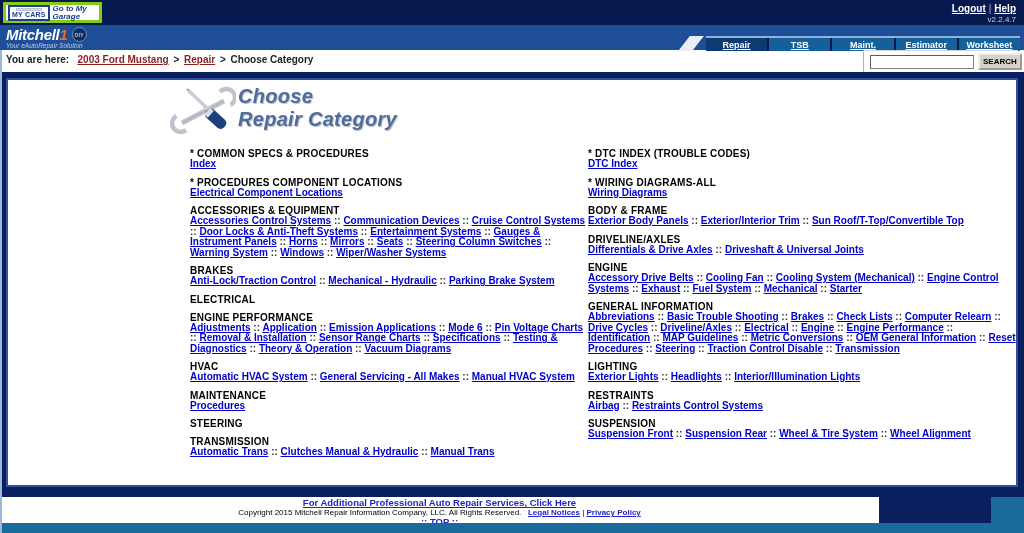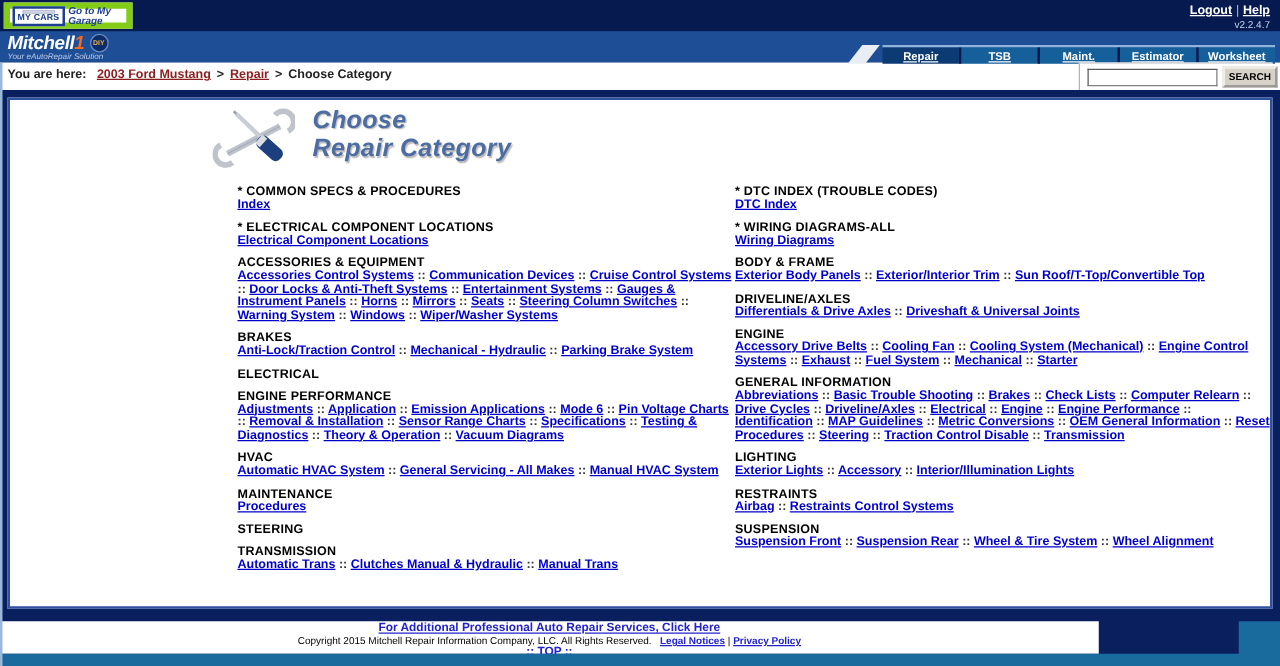--- a/index.html
+++ b/index.html
@@ -5,21 +5,21 @@
   * { box-sizing: border-box; }
   html,body { margin:0; padding:0; }
   body {
     width:1024px; height:533px; position:relative; overflow:hidden;
     background:#0a1f5e; font-family:"Liberation Sans", sans-serif;
   }
   
   .topbar { position:absolute; top:0; left:0; right:0; height:25px; background:#071a50; }
   .mycars-btn {
     position:absolute; left:3px; top:2px; height:21px; background:#fff;
-    border:5px solid #84cc16; display:flex; align-items:center; gap:3px; padding:1px 4px 1px 2px;
+    border:3px solid #84cc16; display:flex; align-items:center; gap:3px; padding:1px 4px 1px 2px;
     cursor:pointer;
   }
   .plate { border:2px solid #1d3f8f; background:#fff; padding:0 2px 1px 2px; text-align:center; }
   .plate-topline { height:3px; width:26px; background:#d9dee8; border:1px solid #b9c2d4; margin:1px auto 0 auto; }
   .plate-text { font-size:7px; font-weight:bold; color:#1d3f8f; line-height:7px; letter-spacing:0.2px; }
   .goto-text { font-style:italic; font-weight:bold; color:#1d3f8f; font-size:8px; line-height:8px; width:42px; }
   .top-right { position:absolute; right:8px; top:3px; text-align:right; }
   .top-links { font-size:10px; font-weight:bold; color:#fff; }
   .top-links a { color:#fff; text-decoration:underline; cursor:pointer; }
   .top-divider { color:#aebadb; padding:0 3px; font-weight:normal; }
@@ -71,21 +71,21 @@
     height:17px; background:#d6d2ca; border:2px outset #f0eee8; font-size:8px; font-weight:bold;
     color:#000; padding:0 3px; cursor:pointer; font-family:"Liberation Sans",sans-serif;
   }
   .left-edge { position:absolute; left:0; top:50px; bottom:0; width:2px; background:#9ab7dc; z-index:9; }
 
   
   .contentbox {
     position:absolute; left:6px; right:6px; top:78px; height:409px; background:#fff;
     border:2px solid #3050a0; overflow:hidden;
   }
-  .banner { margin:5px 0 8px 162px; display:flex; align-items:flex-start; gap:14px; height:55px; }
+  .banner { margin:5px 0 8px 162px; display:flex; align-items:flex-start; gap:2px; height:55px; }
   .banner-text {
     font-style:italic; font-weight:bold; color:#4c6ca2; font-size:20px; line-height:23px;
     text-shadow:1px 1px 1px #b9b9b9; letter-spacing:0.3px;
   }
   .columns { display:flex; padding-left:100px;justify-content:flex-end; }
   .col-left { width:398px; flex:0 0 398px; }
   .col-right { width:428px; flex:0 0 428px; }
   .section { margin-bottom:7px; }
   .section-title { font-size:10px; font-weight:bold; color:#000; line-height:11px; letter-spacing:0.2px; }
   .section-links { font-size:10px; font-weight:bold; line-height:10.5px; }
@@ -183,21 +183,21 @@
       <div>Repair Category</div>
     </div>
   </div>
   <div class="columns">
     <div class="col-left" id="col-left">
         <div class="section">
           <div class="section-title">* COMMON SPECS &amp; PROCEDURES</div>
           <div class="section-links"><a>Index</a></div>
         </div>
         <div class="section">
-          <div class="section-title">* ELECTRICAL COMPONENT LOCATIONS</div>
+          <div class="section-title">* PROCEDURES COMPONENT LOCATIONS</div>
           <div class="section-links"><a>Electrical Component Locations</a></div>
         </div>
         <div class="section">
           <div class="section-title">ACCESSORIES &amp; EQUIPMENT</div>
           <div class="section-links"><a>Accessories Control Systems</a><span class="sep"> :: </span><a>Communication Devices</a><span class="sep"> :: </span><a>Cruise Control Systems</a><span class="sep"> :: </span><a>Door Locks &amp; Anti-Theft Systems</a><span class="sep"> :: </span><a>Entertainment Systems</a><span class="sep"> :: </span><a>Gauges &amp; Instrument Panels</a><span class="sep"> :: </span><a>Horns</a><span class="sep"> :: </span><a>Mirrors</a><span class="sep"> :: </span><a>Seats</a><span class="sep"> :: </span><a>Steering Column Switches</a><span class="sep"> :: </span><a>Warning System</a><span class="sep"> :: </span><a>Windows</a><span class="sep"> :: </span><a>Wiper/Washer Systems</a></div>
         </div>
         <div class="section">
           <div class="section-title">BRAKES</div>
           <div class="section-links"><a>Anti-Lock/Traction Control</a><span class="sep"> :: </span><a>Mechanical - Hydraulic</a><span class="sep"> :: </span><a>Parking Brake System</a></div>
         </div>
@@ -244,21 +244,21 @@
         <div class="section">
           <div class="section-title">ENGINE</div>
           <div class="section-links"><a>Accessory Drive Belts</a><span class="sep"> :: </span><a>Cooling Fan</a><span class="sep"> :: </span><a>Cooling System (Mechanical)</a><span class="sep"> :: </span><a>Engine Control Systems</a><span class="sep"> :: </span><a>Exhaust</a><span class="sep"> :: </span><a>Fuel System</a><span class="sep"> :: </span><a>Mechanical</a><span class="sep"> :: </span><a>Starter</a></div>
         </div>
         <div class="section">
           <div class="section-title">GENERAL INFORMATION</div>
           <div class="section-links"><a>Abbreviations</a><span class="sep"> :: </span><a>Basic Trouble Shooting</a><span class="sep"> :: </span><a>Brakes</a><span class="sep"> :: </span><a>Check Lists</a><span class="sep"> :: </span><a>Computer Relearn</a><span class="sep"> :: </span><a>Drive Cycles</a><span class="sep"> :: </span><a>Driveline/Axles</a><span class="sep"> :: </span><a>Electrical</a><span class="sep"> :: </span><a>Engine</a><span class="sep"> :: </span><a>Engine Performance</a><span class="sep"> :: </span><a>Identification</a><span class="sep"> :: </span><a>MAP Guidelines</a><span class="sep"> :: </span><a>Metric Conversions</a><span class="sep"> :: </span><a>OEM General Information</a><span class="sep"> :: </span><a>Reset Procedures</a><span class="sep"> :: </span><a>Steering</a><span class="sep"> :: </span><a>Traction Control Disable</a><span class="sep"> :: </span><a>Transmission</a></div>
         </div>
         <div class="section">
           <div class="section-title">LIGHTING</div>
-          <div class="section-links"><a>Exterior Lights</a><span class="sep"> :: </span><a>Accessory</a><span class="sep"> :: </span><a>Interior/Illumination Lights</a></div>
+          <div class="section-links"><a>Exterior Lights</a><span class="sep"> :: </span><a>Headlights</a><span class="sep"> :: </span><a>Interior/Illumination Lights</a></div>
         </div>
         <div class="section">
           <div class="section-title">RESTRAINTS</div>
           <div class="section-links"><a>Airbag</a><span class="sep"> :: </span><a>Restraints Control Systems</a></div>
         </div>
         <div class="section">
           <div class="section-title">SUSPENSION</div>
           <div class="section-links"><a>Suspension Front</a><span class="sep"> :: </span><a>Suspension Rear</a><span class="sep"> :: </span><a>Wheel &amp; Tire System</a><span class="sep"> :: </span><a>Wheel Alignment</a></div>
         </div>
       </div>

